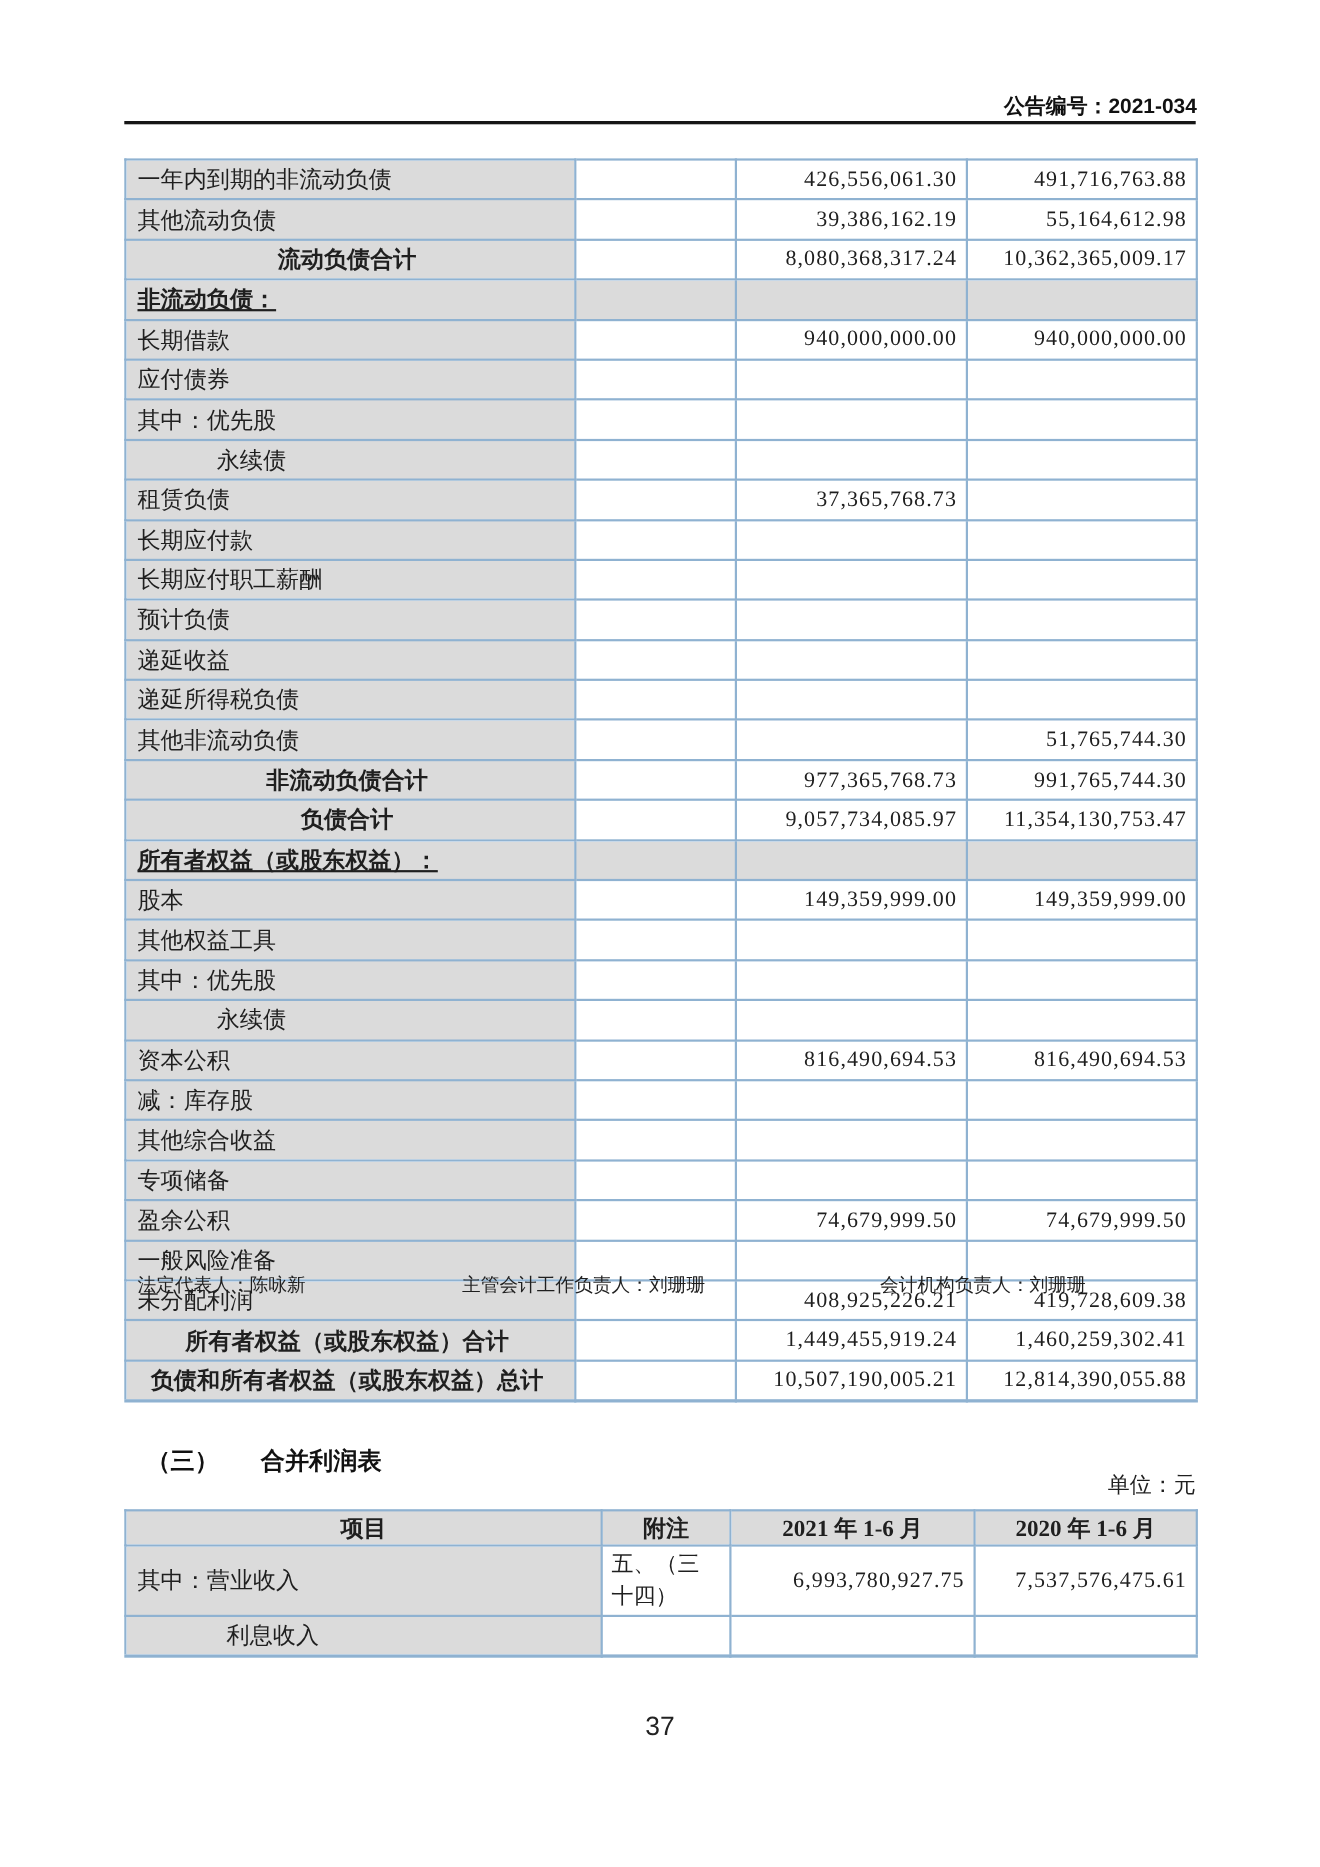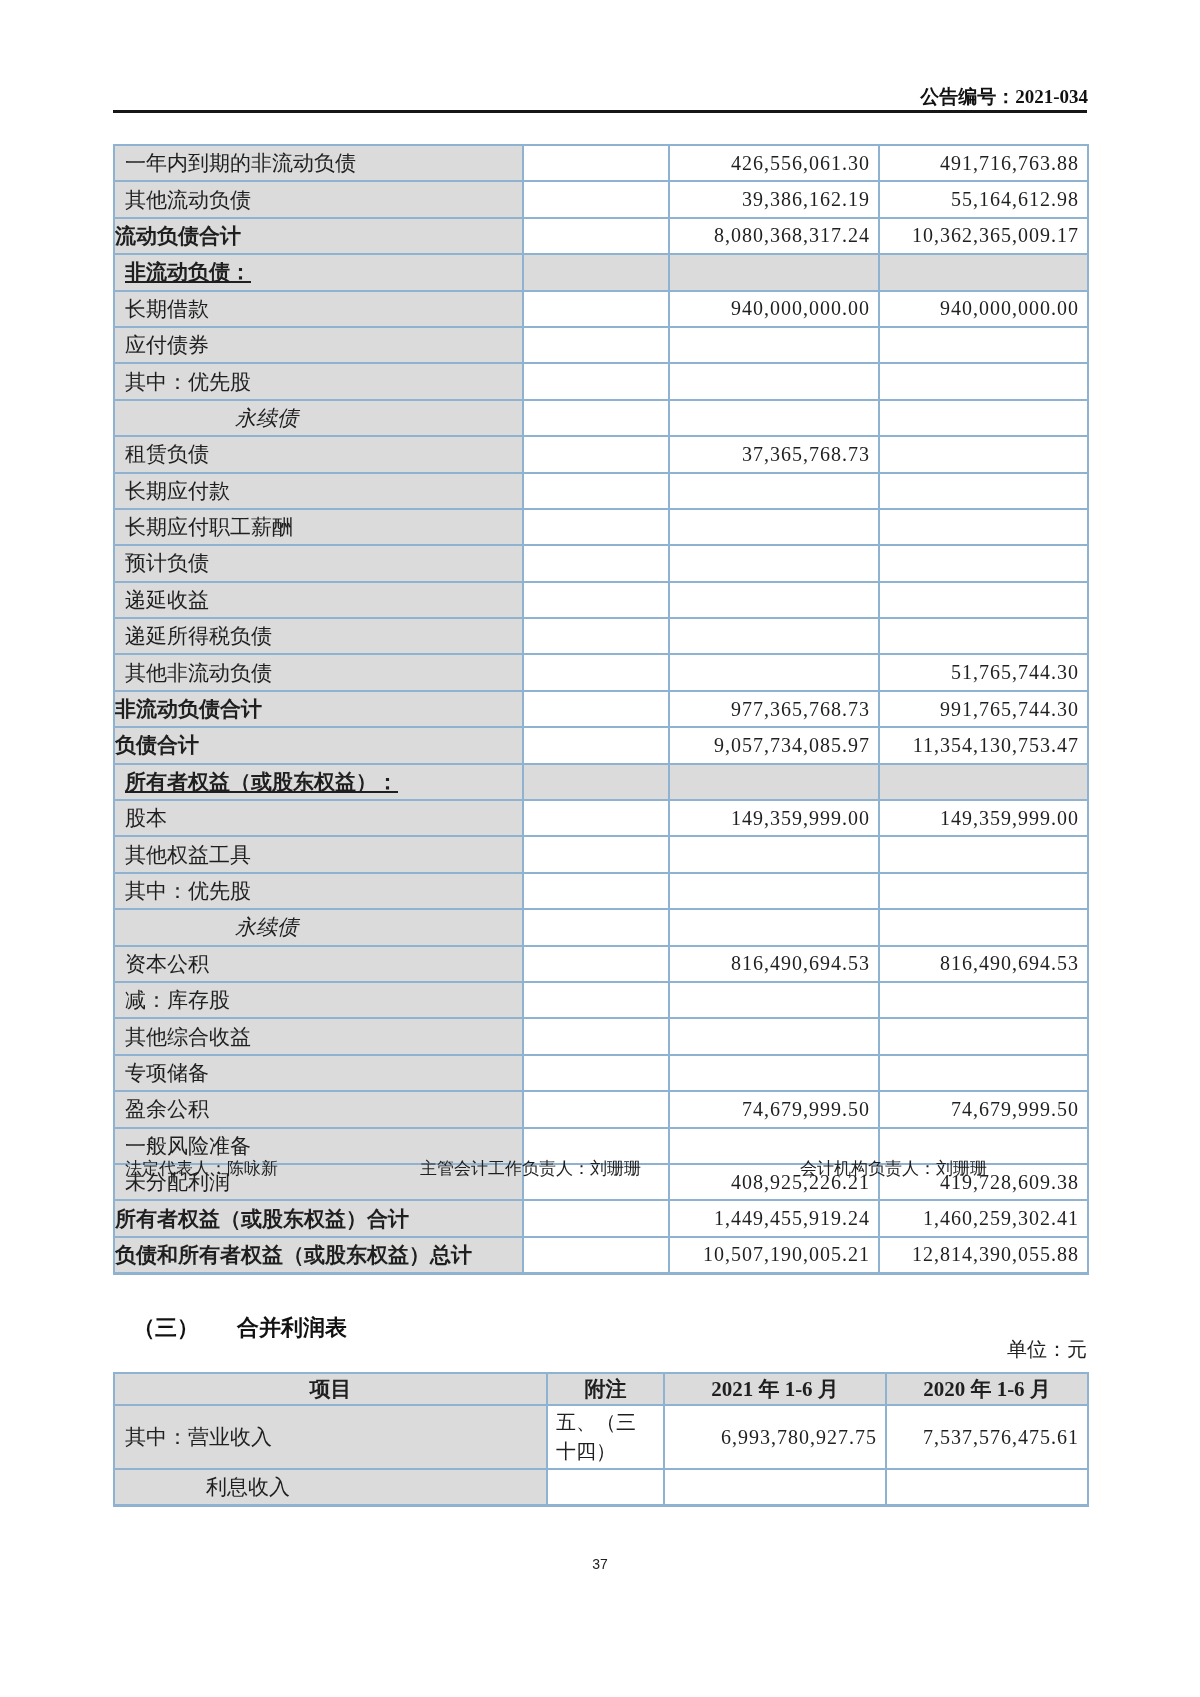--- a/index.html
+++ b/index.html
@@ -3,21 +3,21 @@
 <meta charset="utf-8">
 <style>
   html,body{margin:0;padding:0;}
   body{
     width:1200px;height:1697px;background:#ffffff;position:relative;
     font-family:"Liberation Serif","DejaVu Serif",serif;color:#1f1f1f;
     overflow:hidden;
   }
   .notice{
     position:absolute;top:84px;right:112px;
-    font-family:Liberation Serif, serif;
+    font-family:Liberation Sans, sans-serif;
     font-weight:600;font-size:19px;color:#111;
   }
   .rule{
     position:absolute;top:110px;left:113px;width:974px;height:3px;
     background:var(--rule,#161616);
   }
   table{border-collapse:collapse;table-layout:fixed;}
   .t1{position:absolute;top:144px;left:113px;width:974px;border-bottom:3px solid var(--bd,#7fa6c8);}
   .t2{position:absolute;top:1372px;left:113px;width:974px;border-bottom:3px solid var(--bd,#7fa6c8);}
   td{
@@ -28,44 +28,44 @@
   .t2 td{height:30px;}
   td.lab{
     background:var(--gray,#dbdbdb);
     font-size:21px;padding:0 6px 0 10px;text-align:left;white-space:nowrap;
   }
   td.note{font-size:20px;padding:2px 8px;text-align:left;line-height:1.45;}
   td.num{
     font-size:20px;text-align:right;padding:0 8px 0 2px;
     letter-spacing:1px;white-space:nowrap;
   }
-  tr.total td.lab{text-align:left;font-weight:bold;padding-left:0;}
+  tr.total td.lab{text-align:center;font-weight:bold;padding-left:0;}
   tr.section td{background:var(--gray,#dbdbdb);text-decoration:underline;}
   tr.section td.lab{font-weight:bold;}
-  .t1 tr.ind td.lab{padding-left:120px;font-style:italic;}
+  .t1 tr.ind td.lab{padding-left:82px;}
   .t2 tr.ind td.lab{padding-left:91px;}
   .t2 thead td{
     background:var(--gray,#dbdbdb);font-weight:bold;text-align:center;
     font-size:21px;padding:0 4px;white-space:nowrap;
   }
   .t2 tr.total td.lab{text-align:left;padding-left:10px;}
   .t2 tbody tr:nth-child(3) td{height:27px;}
   .sigs{position:absolute;top:1157px;left:0;width:1200px;height:26px;font-size:17px;}
   .sigs span{position:absolute;white-space:nowrap;}
   .sig-1{left:125px;} .sig-2{left:420px;} .sig-3{left:800px;}
   .heading{
     position:absolute;top:1297px;left:133px;
     font-family:"Liberation Sans","DejaVu Sans",sans-serif;
     font-weight:bold;font-size:22px;color:#111;margin-top:16px;
   }
   .heading .ht{margin-left:38px;}
   .unit{position:absolute;top:1336px;right:113px;font-size:20px;}
   .pageno{
     position:absolute;top:1556px;left:0;width:1200px;text-align:center;
-    font-family:"Liberation Sans","DejaVu Sans",sans-serif;font-size:14px;color:#222;
+    font-family:"Liberation Sans","DejaVu Sans",sans-serif;font-size:24px;color:#222;
   }
 </style>
 </head>
 <body style="--gray: #dbdbdb; --bd: #8fb2d1; --rule: #161616;">
 
 <div class="notice">公告编号：2021-034</div>
 <div class="rule"></div>
 
 <table class="t1">
   <colgroup>

